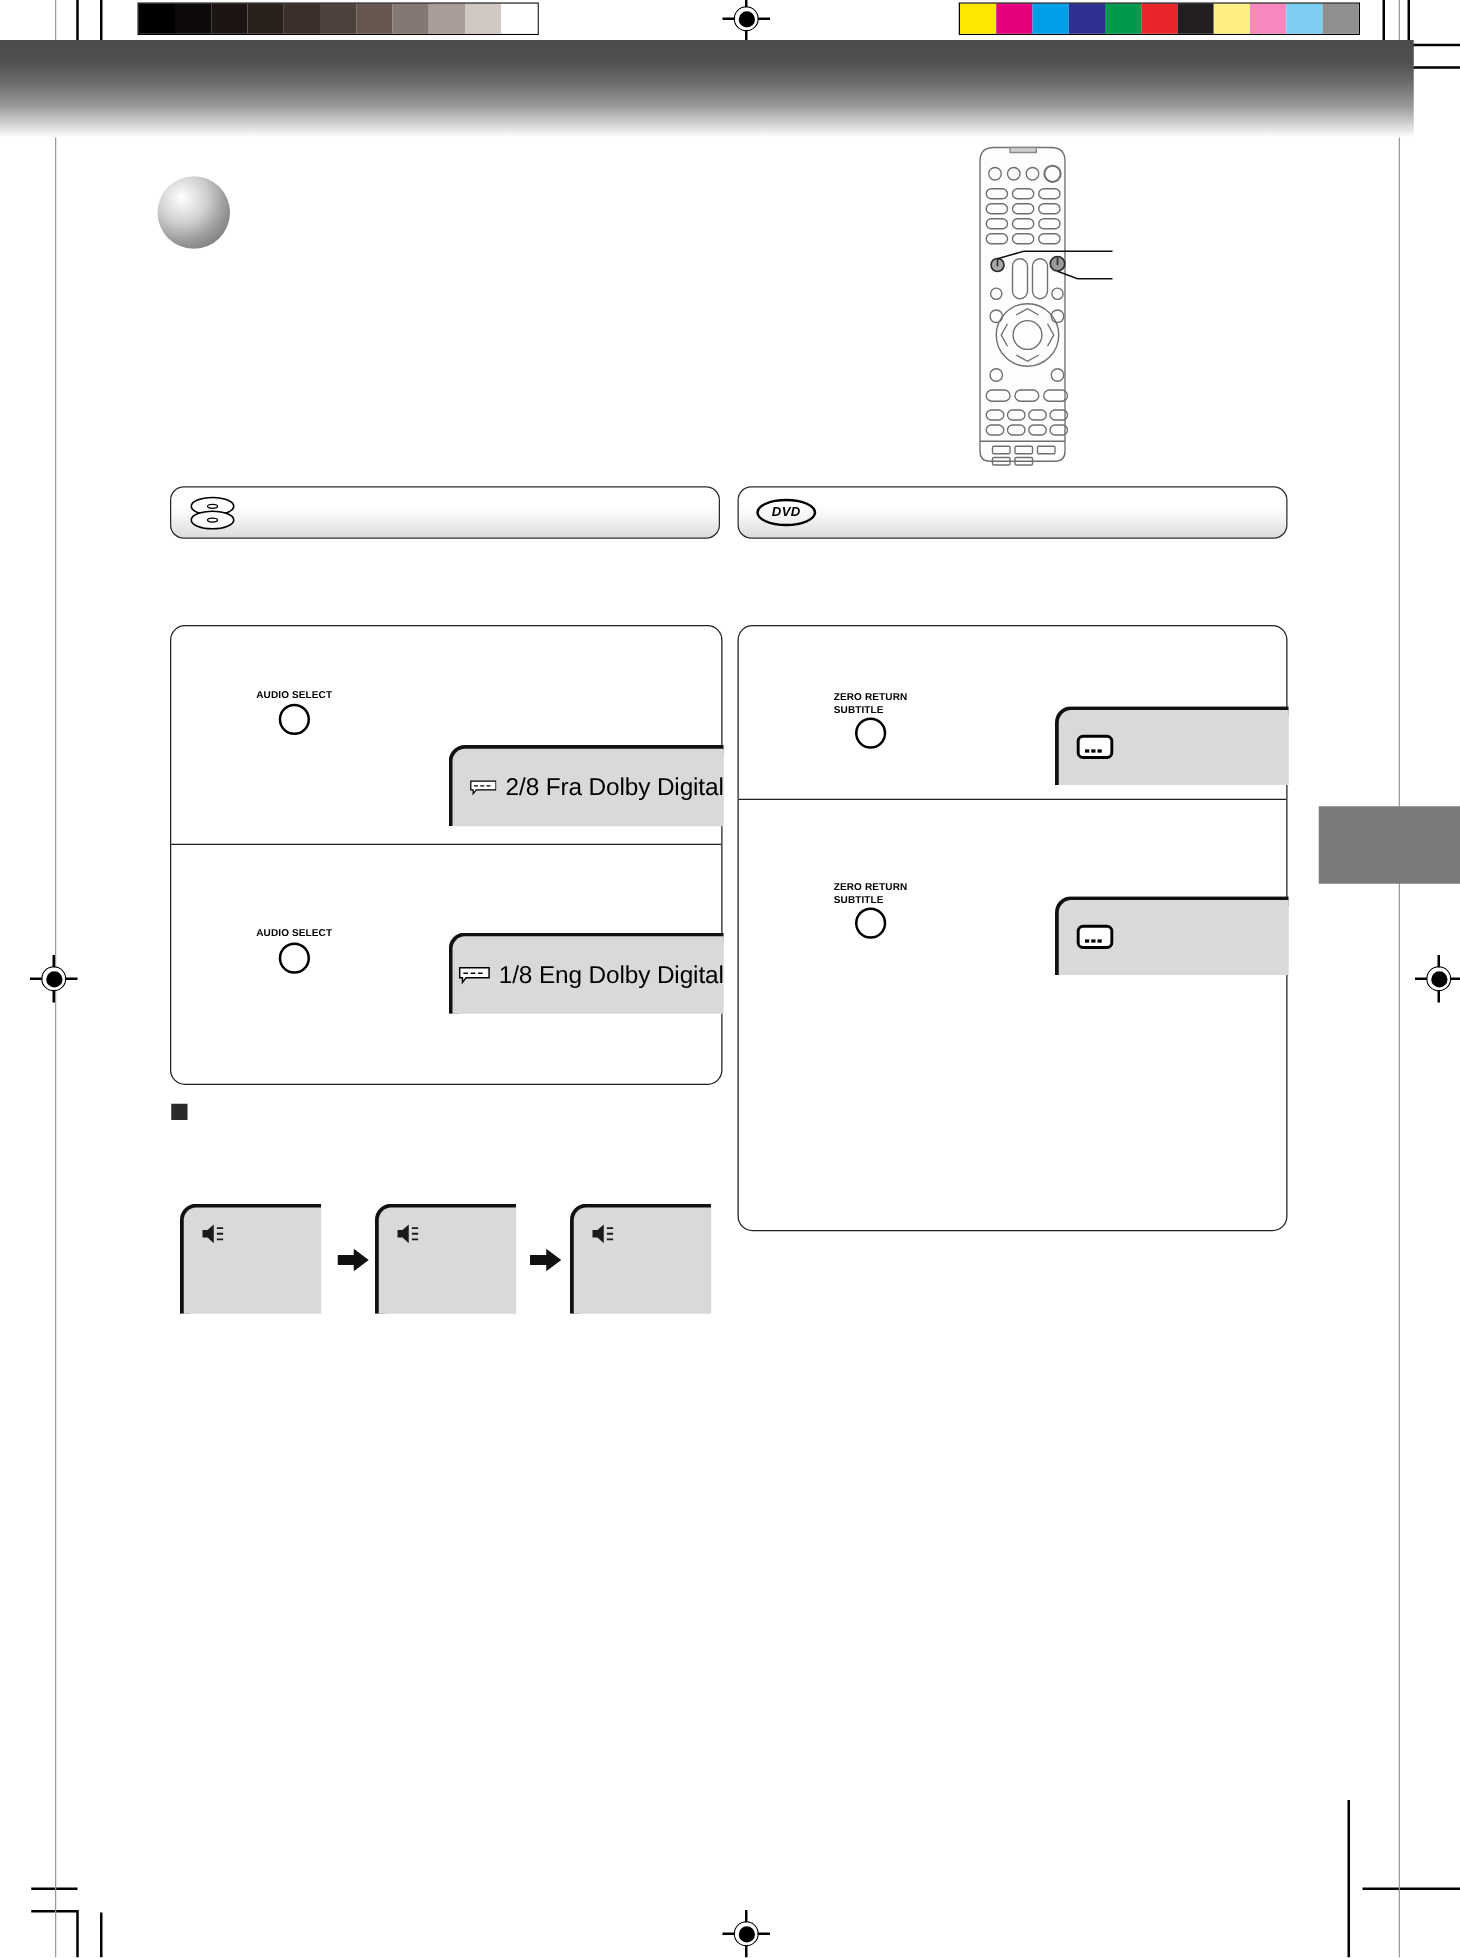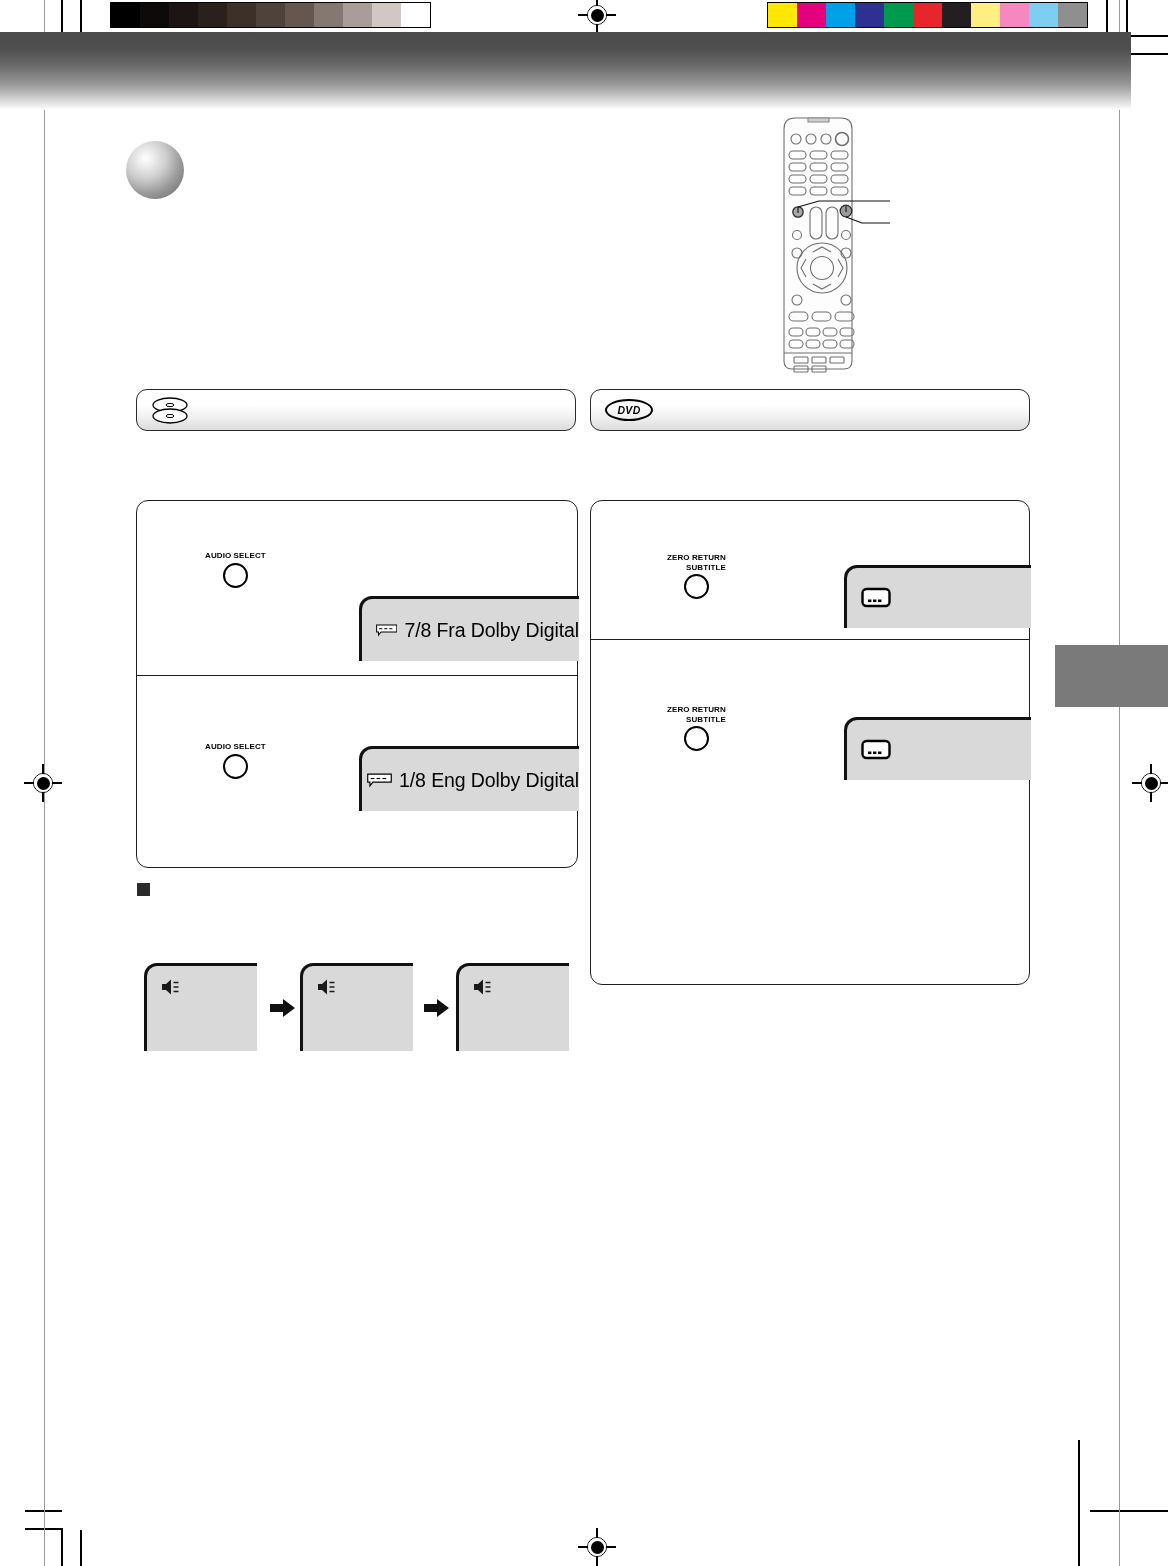--- a/index.html
+++ b/index.html
@@ -160,21 +160,21 @@
   #panel-left  { left: 136px; top: 500px; width: 442px; height: 368px; }
   #panel-right { left: 590px; top: 500px; width: 440px; height: 485px; }
 
   .panel-divider {
     position: absolute;
     height: 1.3px;
     background: #1f1f1f;
   }
 
   
-  .btn-group { position: absolute; text-align: right; }
+  .btn-group { position: absolute; text-align: left; }
   .btn-caption {
     font-size: 8px;
     font-weight: bold;
     letter-spacing: .1px;
     line-height: 9.5px;
     white-space: nowrap;
     font-family: "Liberation Sans", sans-serif;
   }
   .btn-circle {
     width: 25px; height: 25px;
@@ -415,21 +415,21 @@
       <div class="btn-circle"></div>
     </div>
 
     <div class="osd" style="left:222px; top:95px; width:220px; height:65px; padding-left:14px;">
       <svg width="34" height="18" viewBox="0 0 34 18">
         <path d="M1 1 h32 v11 h-25 l-4 5 v-5 h-3 z" fill="#fff" stroke="#000" stroke-width="1.6"></path>
         <line x1="5" y1="7" x2="10" y2="7" stroke="#000" stroke-width="1.6"></line>
         <line x1="13" y1="7" x2="18" y2="7" stroke="#000" stroke-width="1.6"></line>
         <line x1="21" y1="7" x2="26" y2="7" stroke="#000" stroke-width="1.6"></line>
       </svg>
-      <span class="osd-text" style="margin-left:7px;">7/8 Fra Dolby Digital</span>
+      <span class="osd-text" style="margin-left:7px;">2/8 Fra Dolby Digital</span>
     </div>
 
     <div class="btn-group" style="left:68px; top:241px;">
       <div class="btn-caption">AUDIO SELECT</div>
       <div class="btn-circle"></div>
     </div>
 
     <div class="osd" style="left:222px; top:245px; width:220px; height:65px; padding-left:5px;">
       <svg width="34" height="18" viewBox="0 0 34 18">
         <path d="M1 1 h32 v11 h-25 l-4 5 v-5 h-3 z" fill="#fff" stroke="#000" stroke-width="1.6"></path>

